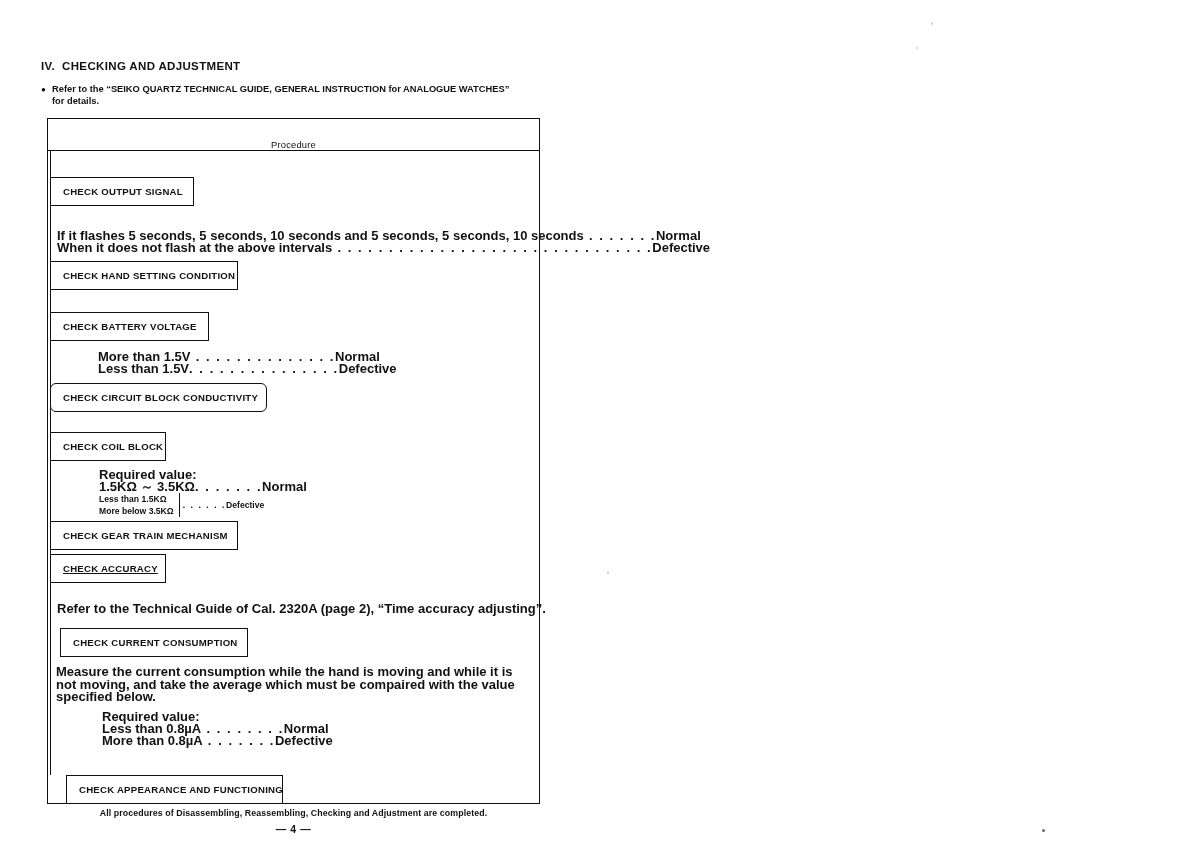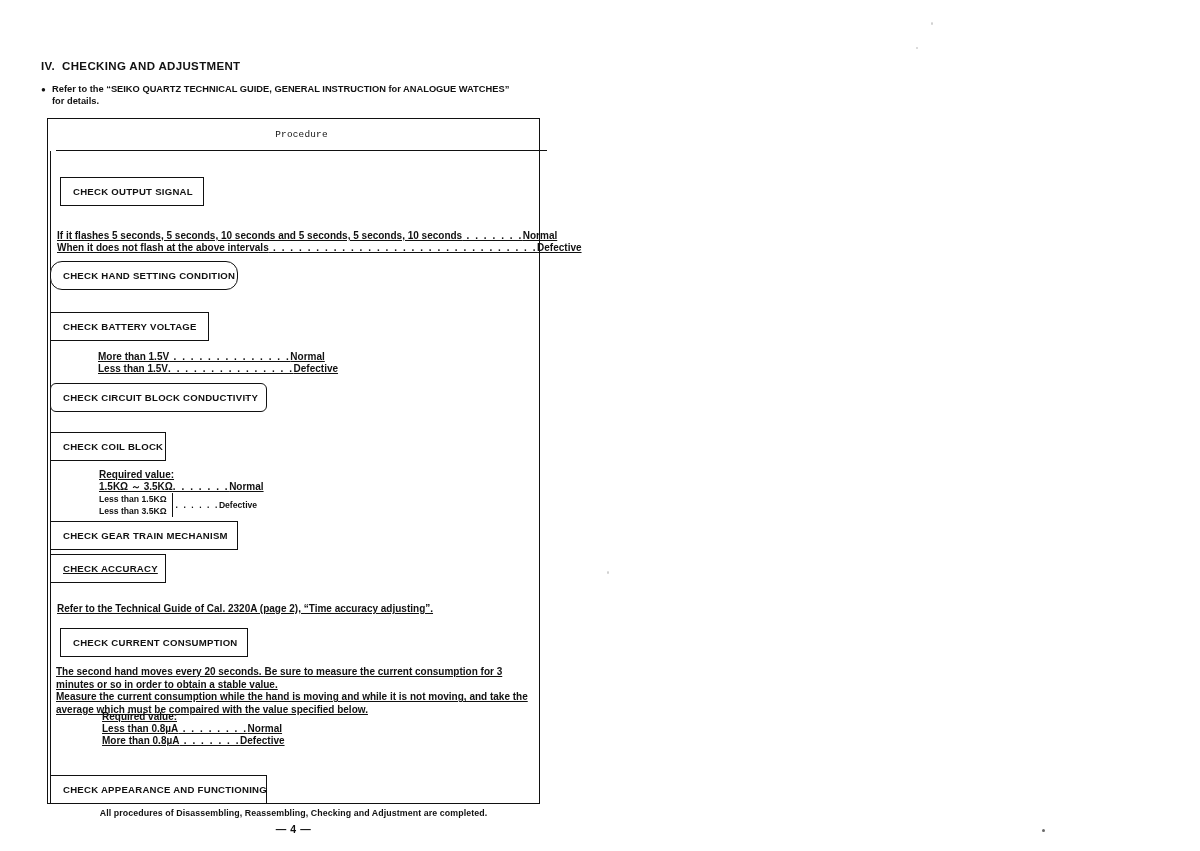--- a/index.html
+++ b/index.html
@@ -63,29 +63,28 @@
     position: absolute;
     left: 47px;
     top: 118px;
     width: 493px;
     height: 686px;
     border: 1.6px solid #111;
     box-sizing: border-box;
   }
   .proc-header {
     position: absolute;
-    left: 8px; top: 0;
+    left: 0; top: 0;
     width: 100%;
     height: 32px;
     border-bottom: 1.3px solid #111;
     box-sizing: border-box;
     display: flex;
-    align-items: center;
+    align-items: flex-end;
     justify-content: center;
-    font-family: Liberation Mono, monospace;
   }
   .proc-header span {
     font-size: 9.4px;
     font-weight: normal;
     letter-spacing: 0.2px;
   }
 
   .proc-body {
     position: absolute;
     left: 0;
@@ -118,25 +117,24 @@
     font-size: 9.6px;
     font-weight: bold;
     letter-spacing: 0.25px;
     padding-left: 12px;
     white-space: nowrap;
   }
 
   
   .detail {
     position: absolute;
-    font-size: 10px;
+    font-size: 13px;
     line-height: 12px;
     font-weight: bold;
     white-space: nowrap;
-    text-decoration: underline;
   }
   .detail.para {
     white-space: normal;
     line-height: 12.6px;
   }
   .detail .ln { display: block; }
 
   .leader { letter-spacing: 1.55px; }
 
   
@@ -222,34 +220,34 @@
   <div class="proc-table">
 
     <div class="proc-header">
       <span>Procedure</span>
     </div>
 
     <div class="proc-body">
 
       <div class="flow-spine"></div>
 
-      <div class="step" style="left:12px; top:26px; width:144px;">
+      <div class="step" style="left:2px; top:26px; width:144px;">
         <span>CHECK OUTPUT SIGNAL</span>
       </div>
 
       <div class="detail" style="left:9px; top:79px;">
         <span class="ln">
           <span>If it flashes 5 seconds, 5 seconds, 10 seconds and 5 seconds, 5 seconds, 10 seconds</span><span class="leader"> . . . . . . .</span><span>Normal</span>
         </span>
         <span class="ln">
           <span>When it does not flash at the above intervals</span><span class="leader">  . . . . . . . . . . . . . . . . . . . . . . . . . . . . . . .</span><span>Defective</span>
         </span>
       </div>
 
-      <div class="step" style="left:2px; top:110px; width:188px;border-radius:12px;">
+      <div class="step" style="left:2px; top:110px; width:188px;">
         <span>CHECK HAND SETTING CONDITION</span>
       </div>
 
       <div class="step" style="left:2px; top:161px; width:159px;">
         <span>CHECK BATTERY VOLTAGE</span>
       </div>
 
       <div class="detail" style="left:50px; top:200px;">
         <span class="ln">
           <span>More than 1.5V</span><span class="leader"> . . . . . . . . . . . . . .</span><span>Normal</span>
@@ -270,56 +268,55 @@
       <div class="detail" style="left:51px; top:318px;">
         <span class="ln">Required value:</span>
         <span class="ln">
           <span>1.5KΩ  ～  3.5KΩ</span><span class="leader">. . . . . . .</span><span>Normal</span>
         </span>
       </div>
 
       <div class="brace-group" style="left:51px; top:342px;">
         <span class="brace-rows">
           <span class="ln">Less than 1.5KΩ</span>
-          <span class="ln">Less than 3.5KΩ</span>
+          <span class="ln">More below 3.5KΩ</span>
         </span><span class="brace-mark"></span><span class="brace-tail"><span class="leader">. . . . . .</span><span>Defective</span></span>
       </div>
 
       <div class="step" style="left:2px; top:370px; width:188px;">
         <span>CHECK GEAR TRAIN MECHANISM</span>
       </div>
 
       <div class="step" style="left:2px; top:403px; width:116px;text-decoration:underline;">
         <span>CHECK ACCURACY</span>
       </div>
 
       <div class="detail" style="left:9px; top:452px;">
         <span class="ln">Refer to the Technical Guide of Cal. 2320A (page 2), “Time accuracy adjusting”.</span>
       </div>
 
       <div class="step" style="left:12px; top:477px; width:188px;">
         <span>CHECK CURRENT CONSUMPTION</span>
       </div>
 
       <div class="detail para" style="left:8px; top:515px; width:475px;">
-        <span class="ln">The second hand moves every 20 seconds.  Be sure to measure the current consumption for 3 minutes or so in order to obtain a stable value.</span>
         <span class="ln">Measure the current consumption while the hand is moving and while it is not moving, and take the average which must be compaired with the value specified below.</span>
       </div>
 
       <div class="detail" style="left:54px; top:560px;">
         <span class="ln">Required value:</span>
         <span class="ln">
           <span>Less than 0.8µA</span><span class="leader"> . . . . . . . .</span><span>Normal</span>
         </span>
         <span class="ln">
           <span>More than 0.8µA</span><span class="leader">  . . . . . . .</span><span>Defective</span>
         </span>
       </div>
 
-      <div class="step" style="left:2px; top:624px; width:217px;text-align:right;">
+      <div class="step" style="left:18px; top:624px; width:217px;text-align:right;">
         <span>CHECK APPEARANCE AND FUNCTIONING</span>
       </div>
 
     </div>
   </div>
 
   <div class="footer-note">All procedures of Disassembling, Reassembling, Checking and Adjustment are completed.</div>
   <div class="page-number">— 4 —</div>
 
   <div class="speckle" style="left:931px; top:22px; width:2px; height:3px;"></div>

